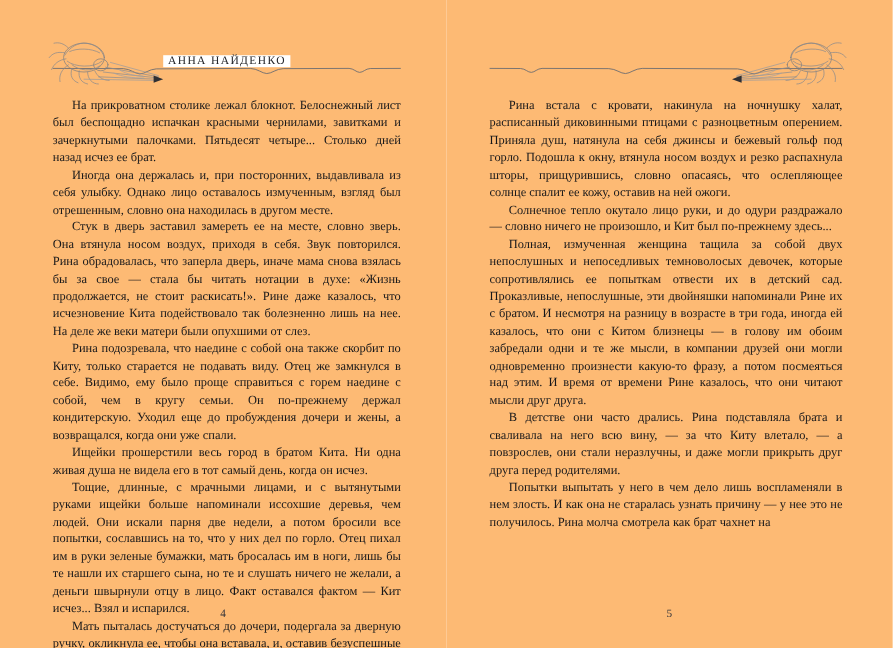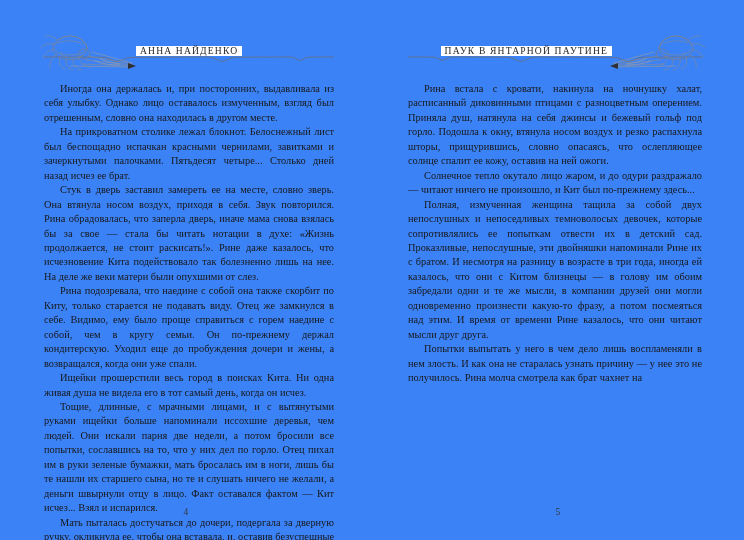--- a/index.html
+++ b/index.html
@@ -21,21 +21,21 @@
     height: 540px;
     display: flex;
     background: #ffffff;
   }
 
   .page {
     position: relative;
     width: 372px;
     height: 540px;
     box-sizing: border-box;
-    background: #3b82f6;
+    background: #fdba74;
   }
 
   .page-left  { padding: 0 38px 0 44px; }
   .page-right { padding: 0 42px 0 36px; }
 
   
   .running-head {
     position: relative;
     height: 58px;
     display: flex;
@@ -166,25 +166,25 @@
         <svg viewBox="0 0 296 14" preserveAspectRatio="none" aria-hidden="true">
           <path d="M0 5 L60 5.2 C66 5.4 70 9.5 74 9.6 C78 9.7 82 5.6 88 5.4
                    L168 5 C174 5.1 178 9.2 182 9.3 C186 9.4 190 5.3 196 5.2
                    L252 5 C256 5.1 258 8.2 261 8.3 C264 8.4 266 5.2 270 5.1
                    L296 5" fill="none" stroke="#6d6d70" stroke-width="0.75"></path>
         </svg>
       </div>
     </div>
 
     <div class="body-text">
+      <p>На прикроватном столике лежал блокнот. Белоснежный лист был беспощадно испачкан красными чернилами, завитками и зачеркнутыми палочками. Пятьдесят четыре... Столько дней назад исчез ее брат.</p>
       <p>Иногда она держалась и, при посторонних, выдавливала из себя улыбку. Однако лицо оставалось измученным, взгляд был отрешенным, словно она находилась в другом месте.</p>
-      <p>На прикроватном столике лежал блокнот. Белоснежный лист был беспощадно испачкан красными чернилами, завитками и зачеркнутыми палочками. Пятьдесят четыре... Столько дней назад исчез ее брат.</p>
       <p>Стук в дверь заставил замереть ее на месте, словно зверь. Она втянула носом воздух, приходя в себя. Звук повторился. Рина обрадовалась, что заперла дверь, иначе мама снова взялась бы за свое — стала бы читать нотации в духе: «Жизнь продолжается, не стоит раскисать!». Рине даже казалось, что исчезновение Кита подействовало так болезненно лишь на нее. На деле же веки матери были опухшими от слез.</p>
       <p>Рина подозревала, что наедине с собой она также скорбит по Киту, только старается не подавать виду. Отец же замкнулся в себе. Видимо, ему было проще справиться с горем наедине с собой, чем в кругу семьи. Он по-прежнему держал кондитерскую. Уходил еще до пробуждения дочери и жены, а возвращался, когда они уже спали.</p>
-      <p>Ищейки прошерстили весь город в поисках Кита. Ни одна живая душа не видела его в тот самый день, когда он исчез.</p>
+      <p>Ищейки прошерстили весь город в братом Кита. Ни одна живая душа не видела его в тот самый день, когда он исчез.</p>
       <p>Тощие, длинные, с мрачными лицами, и с вытянутыми руками ищейки больше напоминали иссохшие деревья, чем людей. Они искали парня две недели, а потом бросили все попытки, сославшись на то, что у них дел по горло. Отец пихал им в руки зеленые бумажки, мать бросалась им в ноги, лишь бы те нашли их старшего сына, но те и слушать ничего не желали, а деньги швырнули отцу в лицо. Факт оставался фактом — Кит исчез... Взял и испарился.</p>
       <p>Мать пыталась достучаться до дочери, подергала за дверную ручку, окликнула ее, чтобы она вставала, и, оставив безуспешные попытки, ушла на кухню готовить завтрак.</p>
     </div>
 
     <div class="folio">4</div>
   </div>
 
   <div class="page page-right">
 
     <div class="running-head">
@@ -211,35 +211,35 @@
             <path d="M42 34 L91 36" stroke="#8d8d90"></path>
             <path d="M52 22 L92 33" stroke="#9a9a9d"></path>
             <path d="M30 36 L90 37" stroke="#9a9a9d"></path>
             <path d="M60 28.5 C66 32 72 33 79 33.5" stroke="#a2a2a5"></path>
             <path d="M55 31 C62 34 70 35 80 35" stroke="#a2a2a5"></path>
           </g>
           <path d="M88 33 L96 36 L88 39 Z" fill="#2f2f33"></path>
         </svg>
       </div>
 
-      <div class="head-title">Паук в янтарной паутине</div>
 
       <div class="web-rule">
         <svg viewBox="0 0 296 14" preserveAspectRatio="none" aria-hidden="true">
           <path d="M296 5 L236 5.2 C230 5.4 226 9.5 222 9.6 C218 9.7 214 5.6 208 5.4
                    L128 5 C122 5.1 118 9.2 114 9.3 C110 9.4 106 5.3 100 5.2
                    L44 5 C40 5.1 38 8.2 35 8.3 C32 8.4 30 5.2 26 5.1
                    L0 5" fill="none" stroke="#6d6d70" stroke-width="0.75"></path>
         </svg>
       </div>
     </div>
 
     <div class="body-text">
       <p>Рина встала с кровати, накинула на ночнушку халат, расписанный диковинными птицами с разноцветным оперением. Приняла душ, натянула на себя джинсы и бежевый гольф под горло. Подошла к окну, втянула носом воздух и резко распахнула шторы, прищурившись, словно опасаясь, что ослепляющее солнце спалит ее кожу, оставив на ней ожоги.</p>
-      <p>Солнечное тепло окутало лицо жаром, и до одури раздражало — читают ничего не произошло, и Кит был по-прежнему здесь...</p>
+      <p>Солнечное тепло окутало лицо руки, и до одури раздражало — словно ничего не произошло, и Кит был по-прежнему здесь...</p>
       <p>Полная, измученная женщина тащила за собой двух непослушных и непоседливых темноволосых девочек, которые сопротивлялись ее попыткам отвести их в детский сад. Проказливые, непослушные, эти двойняшки напоминали Рине их с братом. И несмотря на разницу в возрасте в три года, иногда ей казалось, что они с Китом близнецы — в голову им обоим забредали одни и те же мысли, в компании друзей они могли одновременно произнести какую-то фразу, а потом посмеяться над этим. И время от времени Рине казалось, что они читают мысли друг друга.</p>
+      <p>В детстве они часто дрались. Рина подставляла брата и сваливала на него всю вину, — за что Киту влетало, — а повзрослев, они стали неразлучны, и даже могли прикрыть друг друга перед родителями.</p>
       <p>Попытки выпытать у него в чем дело лишь воспламеняли в нем злость. И как она не старалась узнать причину — у нее это не получилось. Рина молча смотрела как брат чахнет на</p>
     </div>
 
     <div class="folio">5</div>
   </div>
 
 </div>
 
 </body></html>

